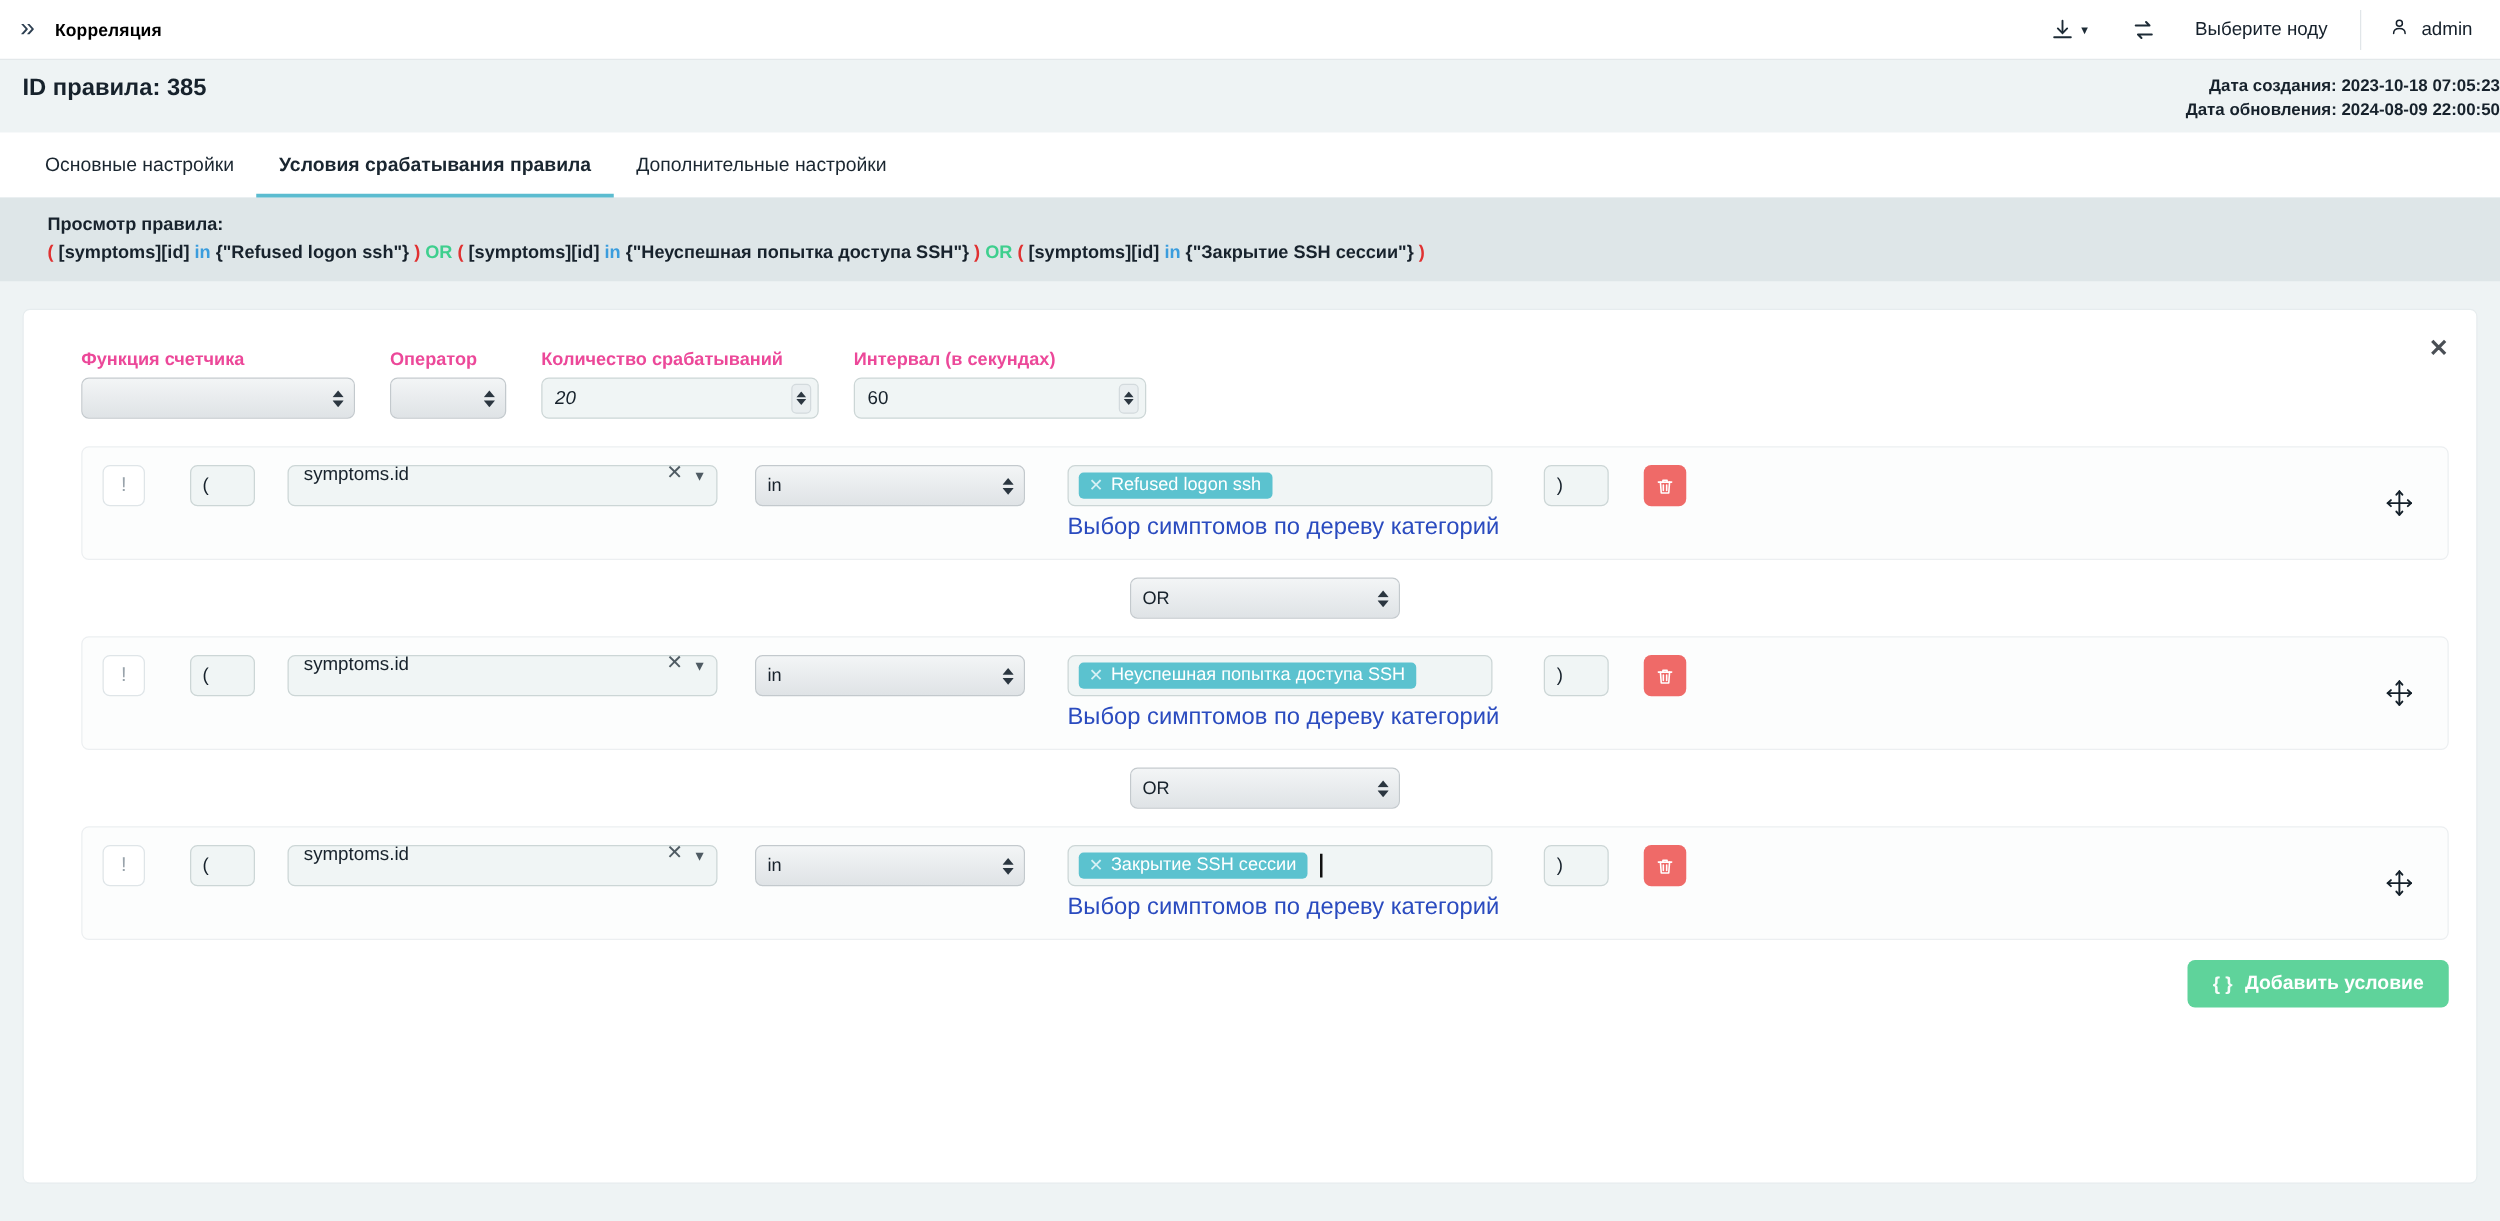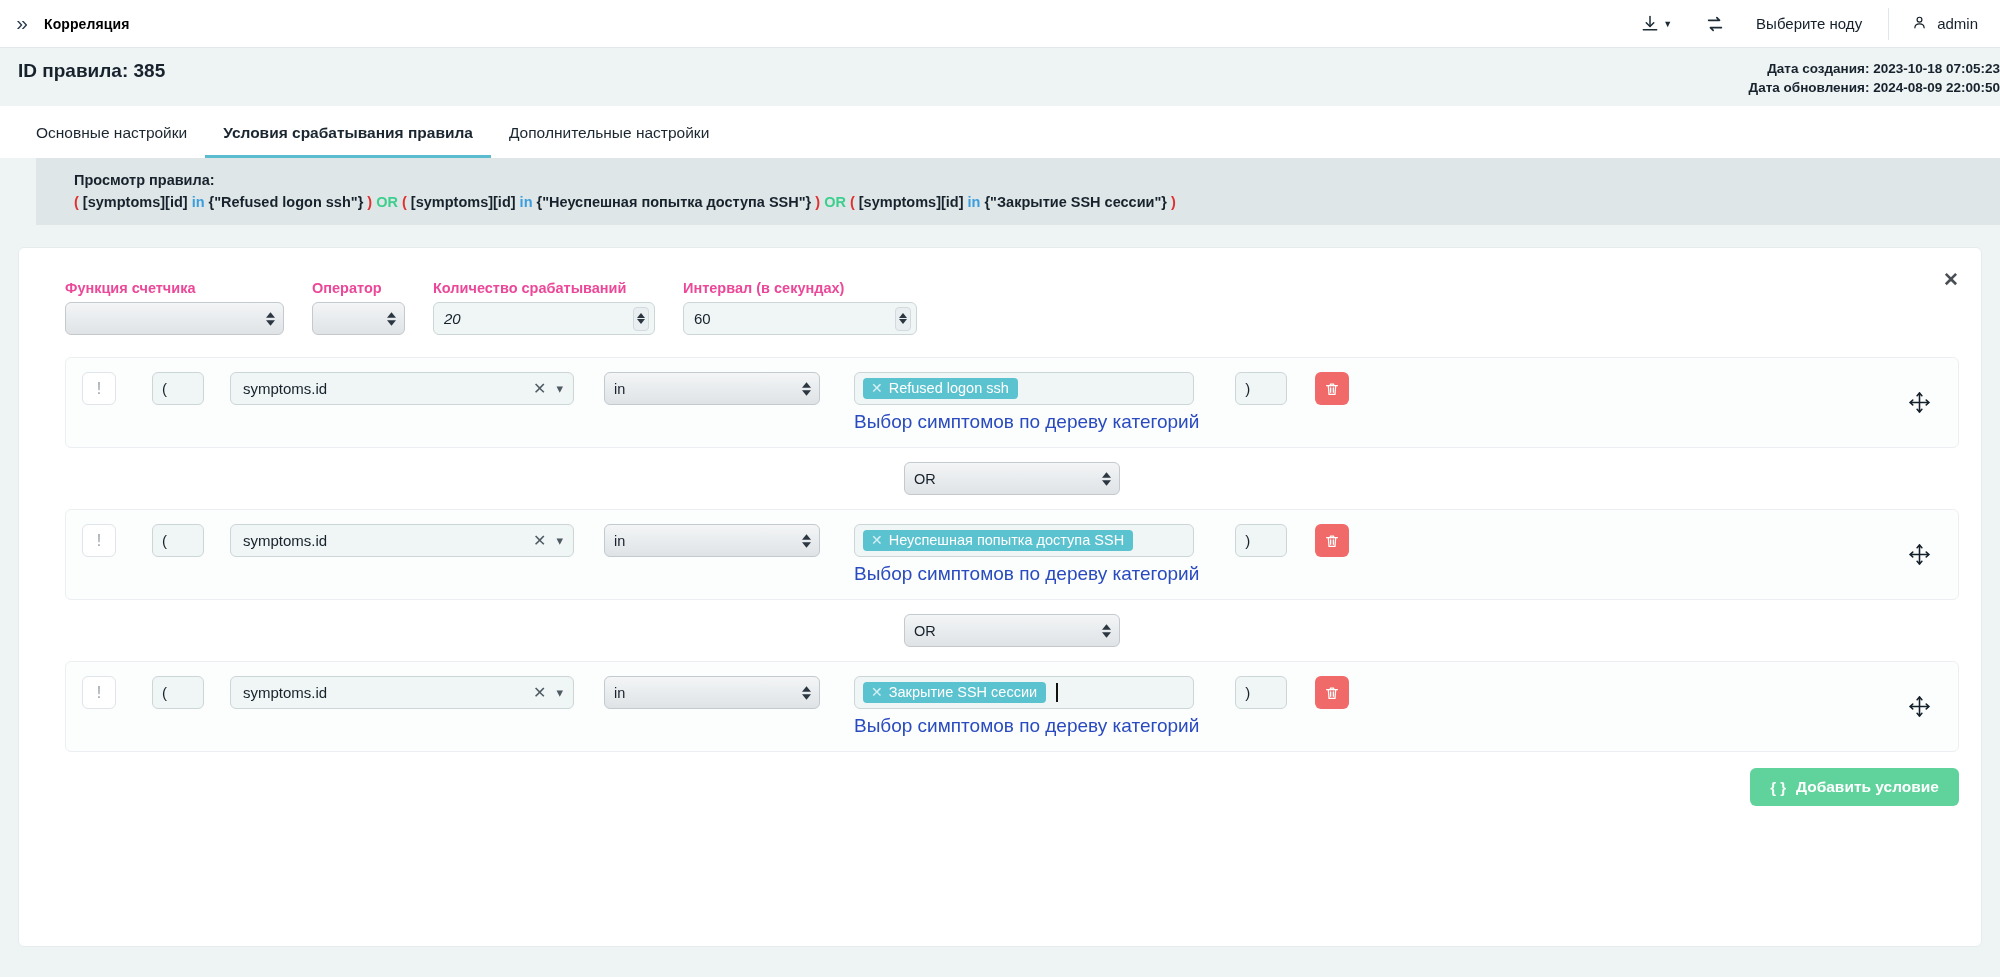--- a/index.html
+++ b/index.html
@@ -52,21 +52,21 @@
   .tabs-card { background:#ffffff; padding:0 0 0 18px; }
   .tabs { display:flex; align-items:flex-end; height:52px; }
   .tab {
     font-size:15.5px; color:#1a2630; padding:0 18px 13px 18px; cursor:pointer;
     border-bottom:3px solid transparent; white-space:nowrap;
   }
   .tab.active { font-weight:bold; border-bottom-color:#5bbcd0;text-align:right; }
 
   
   .preview {
-    background:#dee6e8; padding:14px 0 15px 38px;margin-left:36px;
+    background:#dee6e8; padding:14px 0 15px 38px;
   }
   .preview-label { font-size:14.5px; font-weight:bold; color:#17222c; margin-bottom:6px; }
   .expr { font-size:14.5px; font-weight:bold; color:#17222c; white-space:nowrap; }
   .p-paren { color:#e03131; }
   .p-in { color:#3b9ddd; }
   .p-or { color:#3ecf8e; }
 
   
   .panel-wrap { padding:22px 18px 0 18px; }
   .panel {
@@ -128,21 +128,21 @@
     font-size:16px; color:#99a3ab; cursor:pointer; margin-right:36px;
   }
   .c-paren {
     width:52px; height:33px; border:1px solid #ccd6d6; border-radius:6px;
     background:#f0f5f5; font-size:15px; color:#17222c;
     display:flex; align-items:center; padding-left:9px; cursor:text;
   }
   .c-field {
     width:344px; height:33px; border:1px solid #ccd6d6; border-radius:6px;
     background:#f0f5f5; font-size:15px; color:#17222c;
-    display:flex; align-items:center; padding:0 10px 0 12px;
+    display:flex; align-items:flex-end; padding:0 10px 16px 12px;
     margin-left:26px; cursor:pointer;
   }
   .c-field .fname { flex:1; }
   .c-field .fx { color:#4f5b63; font-size:16px; margin-right:10px; cursor:pointer; }
   .c-field .fchev { color:#4f5b63; font-size:13px; cursor:pointer; }
   .c-op { margin-left:30px; }
   select.opsel { width:216px; }
   .c-vals {
     width:340px; min-height:33px; border:1px solid #ccd6d6; border-radius:6px;
     background:#f0f5f5; margin-left:34px; padding:5px 8px; display:flex;

